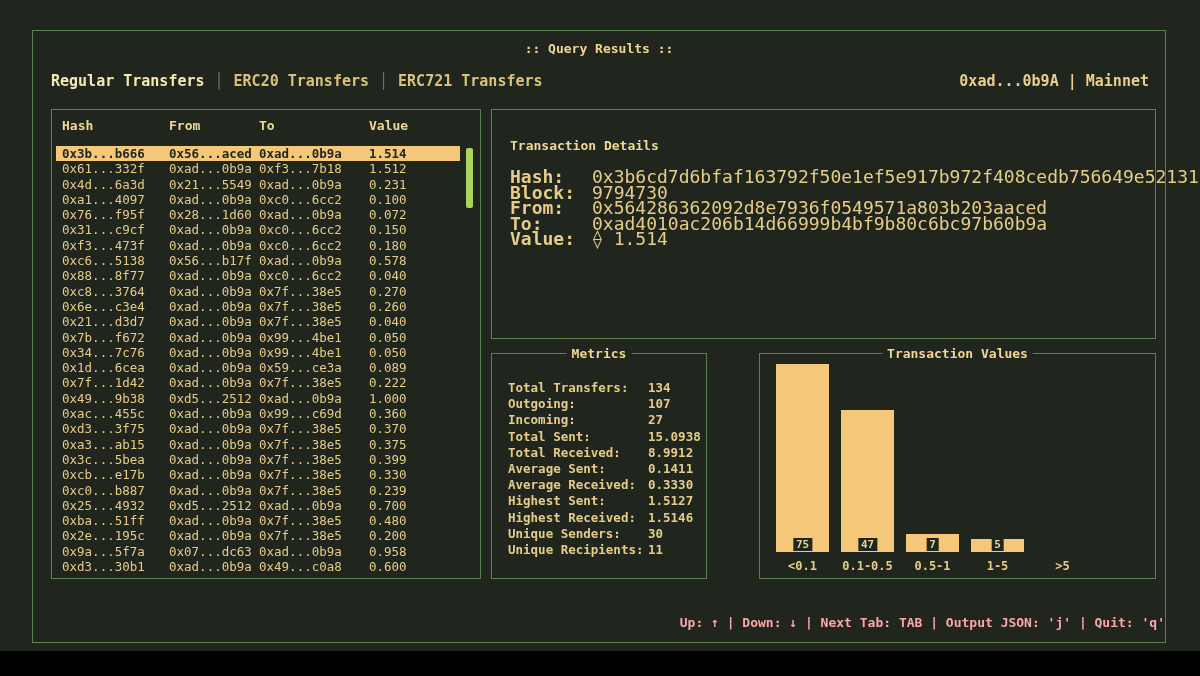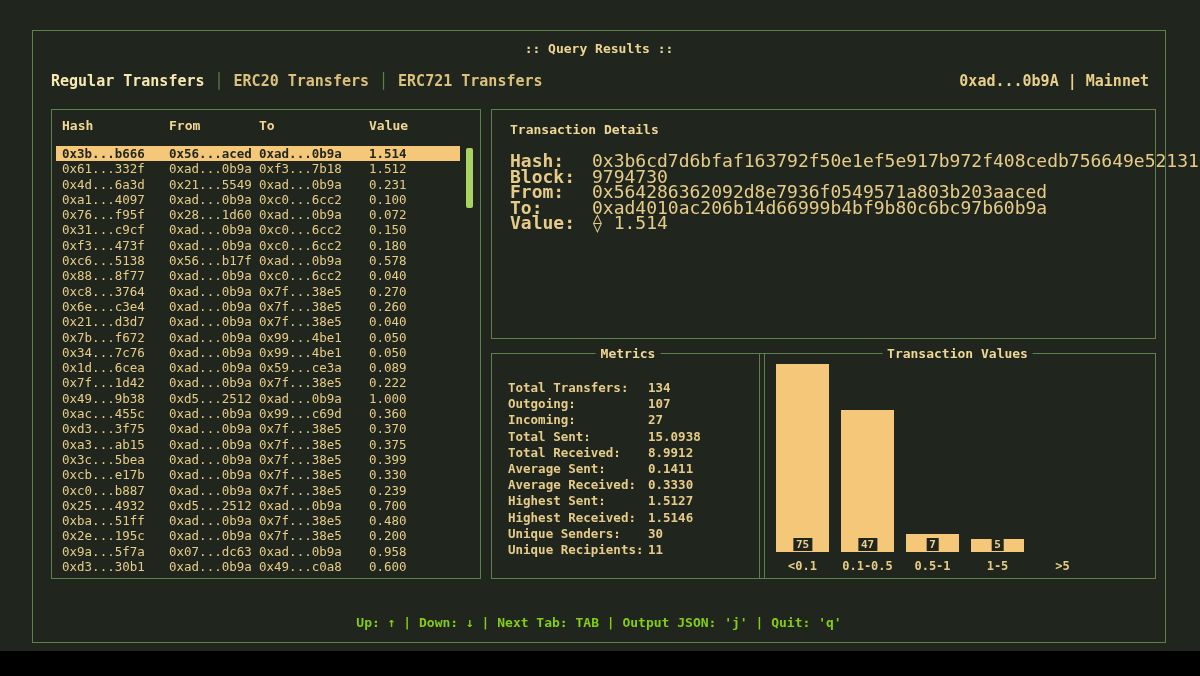--- a/index.html
+++ b/index.html
@@ -29,50 +29,50 @@
   .tbody { position: absolute; top: 36px; left: 4px; right: 20px; bottom: 6px; }
   .row { display: grid; grid-template-columns: 107px 90px 110px 1fr; height: 15.3px;
     line-height: 15.3px; font-size: 12.5px; color: #e6cc88; padding-left: 6px;
     white-space: nowrap; cursor: pointer; }
   .row.selected { background: #f4c779; color: #23281e; font-weight: bold; }
   .scrollbar { position: absolute; top: 38px; right: 7px; bottom: 8px; width: 7px; }
   .thumb { position: absolute; top: 0; left: 0; width: 7px; height: 60px; background: #a9d45f; border-radius: 2px; }
 
   
   .details-panel { position: absolute; left: 458px; top: 78px; width: 665px; height: 230px;
-    border: 1px solid #5e814c; padding: 12px 14px; }
+    border: 1px solid #5e814c; padding: 28px 14px; }
   .details-title { color: #f1d795; font-weight: bold; font-size: 13px; margin: 0 0 16px 4px; }
   .field { display: grid; grid-template-columns: 82px 1fr; font-size: 18px;
     line-height: 15.5px; color: #e6cc88; padding-left: 4px; white-space: nowrap; }
   .flabel { font-weight: bold; }
 
   
-  .metrics-panel { position: absolute; left: 458px; top: 322px; width: 274px; height: 226px;
+  .metrics-panel { position: absolute; left: 458px; top: 322px; width: 216px; height: 226px;
     border: 1px solid #5e814c; padding: 26px 0 0 16px; }
   .panel-legend { position: absolute; top: -8px; left: 50%; transform: translateX(-50%);
     background: #20261e; padding: 0 5px; color: #f1d795; font-weight: bold; font-size: 13px;
     white-space: nowrap; }
   .metric { display: grid; grid-template-columns: 140px 1fr; font-size: 12.5px;
     line-height: 16.2px; color: #e6cc88; font-weight: bold; white-space: nowrap; }
 
   .chart-panel { position: absolute; left: 726px; top: 322px; width: 397px; height: 226px;
     border: 1px solid #5e814c; }
   .chart-area { position: absolute; left: 10px; bottom: 26px; height: 192px;
     display: flex; align-items: flex-end; }
   .slot { width: 65px; display: flex; justify-content: center; position: relative; }
   .bar { width: 53px; background: #f4c779; position: relative; margin-top: 12px; }
   .chip { position: absolute; bottom: 1px; left: 50%; transform: translateX(-50%);
     background: #20261e; color: #ecd28e; font-size: 11px; line-height: 13px;
     padding: 0 3px; font-weight: bold; }
   .chart-xlabels { position: absolute; left: 10px; bottom: 5px; display: flex; }
   .xlab { width: 65px; text-align: center; color: #e6cc88; font-size: 12px; font-weight: bold;
     white-space: nowrap; }
 
-  .help-bar { position: absolute; bottom: 12px; left: 0; right: 0; text-align: center;
-    color: #84cc16; font-weight: bold; font-size: 13px; }
+  .help-bar { position: absolute; bottom: 12px; left: 0; right: 0; text-align: right;
+    color: #fca5a5; font-weight: bold; font-size: 13px; }
 </style>
 </head>
 <body>
 
 <div class="screen">
   <div class="outer">
 
     <div class="app-title">:: Query Results ::</div>
 
     <div class="tabs-row">

